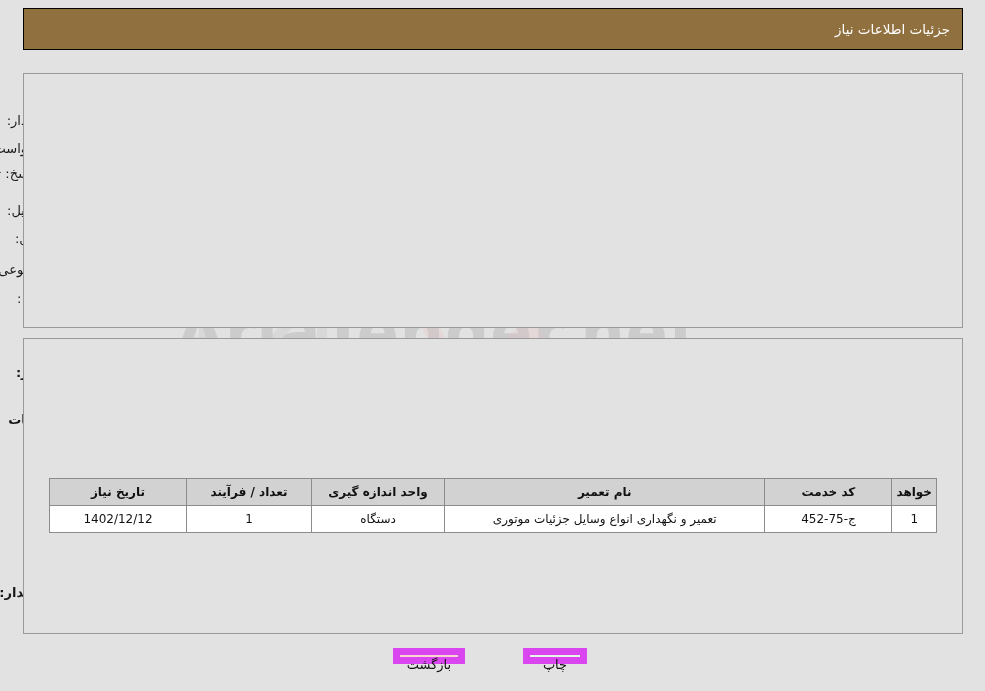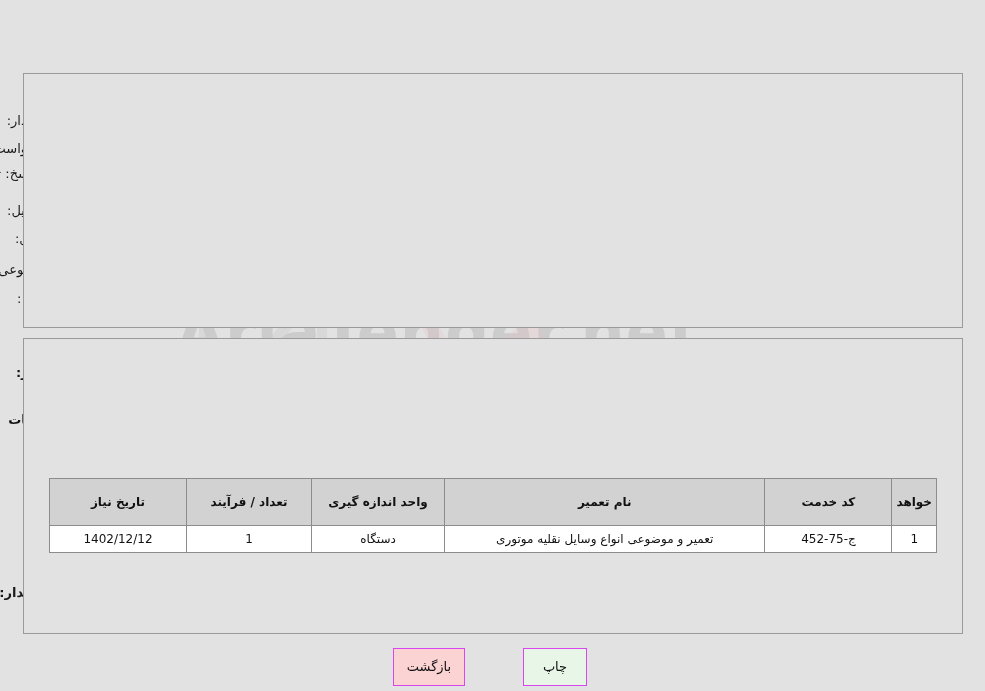--- a/index.html
+++ b/index.html
@@ -189,38 +189,38 @@
     background: #fff;
     direction: rtl;
   }
   .tbl th {
     background: #d2d2d2;
     border: 1px solid #8c8c8c;
     font-weight: bold;
     font-size: 12px;
     color: #111;
     height: 26px;
-    padding: 10px 4px;
+    padding: 0 4px;
     text-align: center;
   }
   .tbl td {
     background: #fff;
     border: 1px solid #8c8c8c;
     height: 26px;
     padding: 0 4px;
     text-align: center;
     color: #111;
     font-size: 12px;
   }
 
   
   .btn {
     position: absolute;
-    height: 38px;
-    border: 1px solid #d946ef;
+    height: 16px;
+    border: 7px solid #d946ef;
     box-sizing: border-box;
     font-size: 13px;
     font-family: "DejaVu Sans", "Liberation Sans", sans-serif;
     color: #111;
     cursor: pointer;
     line-height: 20px;
     text-align: center;
     padding: 0;
   }
   #btn-print  { background: #e7f6e7; right: 398px; top: 648px; width: 64px; }
@@ -236,20 +236,21 @@
       <path d="M65 4 L124 26 L124 80 Q124 124 65 146 Q6 124 6 80 L6 26 Z" fill="none" stroke="#c7c7c7" stroke-width="10"></path>
       <path d="M40 72 L58 92 L94 50" fill="none" stroke="#c7c7c7" stroke-width="11" stroke-linecap="round" stroke-linejoin="round"></path>
     </svg>
     <div class="wm-text">AriaTender.net</div>
     <svg class="wm-v" viewBox="0 0 150 110">
       <path d="M12 8 L60 96 L86 48" fill="none" stroke="#e9c3c6" stroke-width="16" stroke-linecap="round" stroke-linejoin="round"></path>
       <path d="M96 40 L126 12 L138 44 L108 66 Z" fill="#e9c3c6"></path>
     </svg>
   </div>
 
+  <div class="titlebar" id="titlebar">جزئیات اطلاعات نیاز</div>
 
   <div class="panel" id="panel-top"></div>
 
   <div class="lbl" style="right:876px; top:85px;">شماره نیاز:</div>
   <div class="fld ctr" style="right:604px; top:82px; width:264px;">1102093023001095</div>
 
   <div class="lbl" style="right:378px; top:85px;">تاریخ و ساعت اعلان عمومی:</div>
   <div class="fld ctr" style="right:101px; top:82px; width:169px;">1402/12/05 - 10:32</div>
 
   <div class="lbl" style="right:876px; top:113px;">نام دستگاه خریدار:</div>
@@ -320,21 +321,21 @@
         <th>نام تعمیر</th>
         <th style="width:124px;">واحد اندازه گیری</th>
         <th style="width:116px;">تعداد / فرآیند</th>
         <th style="width:128px;">تاریخ نیاز</th>
       </tr>
     </thead>
     <tbody>
       <tr>
         <td>1</td>
         <td>ج-75-452</td>
-        <td>تعمیر و موضوعی انواع وسایل نقلیه موتوری</td>
+        <td>تعمیر و نگهداری انواع وسایل جزئیات موتوری</td>
         <td>دستگاه</td>
         <td>1</td>
         <td>1402/12/12</td>
       </tr>
     </tbody>
   </table>
 
   <div class="lbl lbl-b" style="right:876px; top:585px;">توضیحات خریدار:</div>
   <div class="ta" style="right:48px; top:544px; width:812px; height:80px;">
     <span>خرید تمامی لوازم مصرفی و انجام تمامی امور بعهده برنده می باشد و تسویه حساب یک ماه پس از تحویل دستگاه و دارای یکسال گارانتی دستگاه - امور مورد نیاز مطابق فایل ضمیمه</span>

